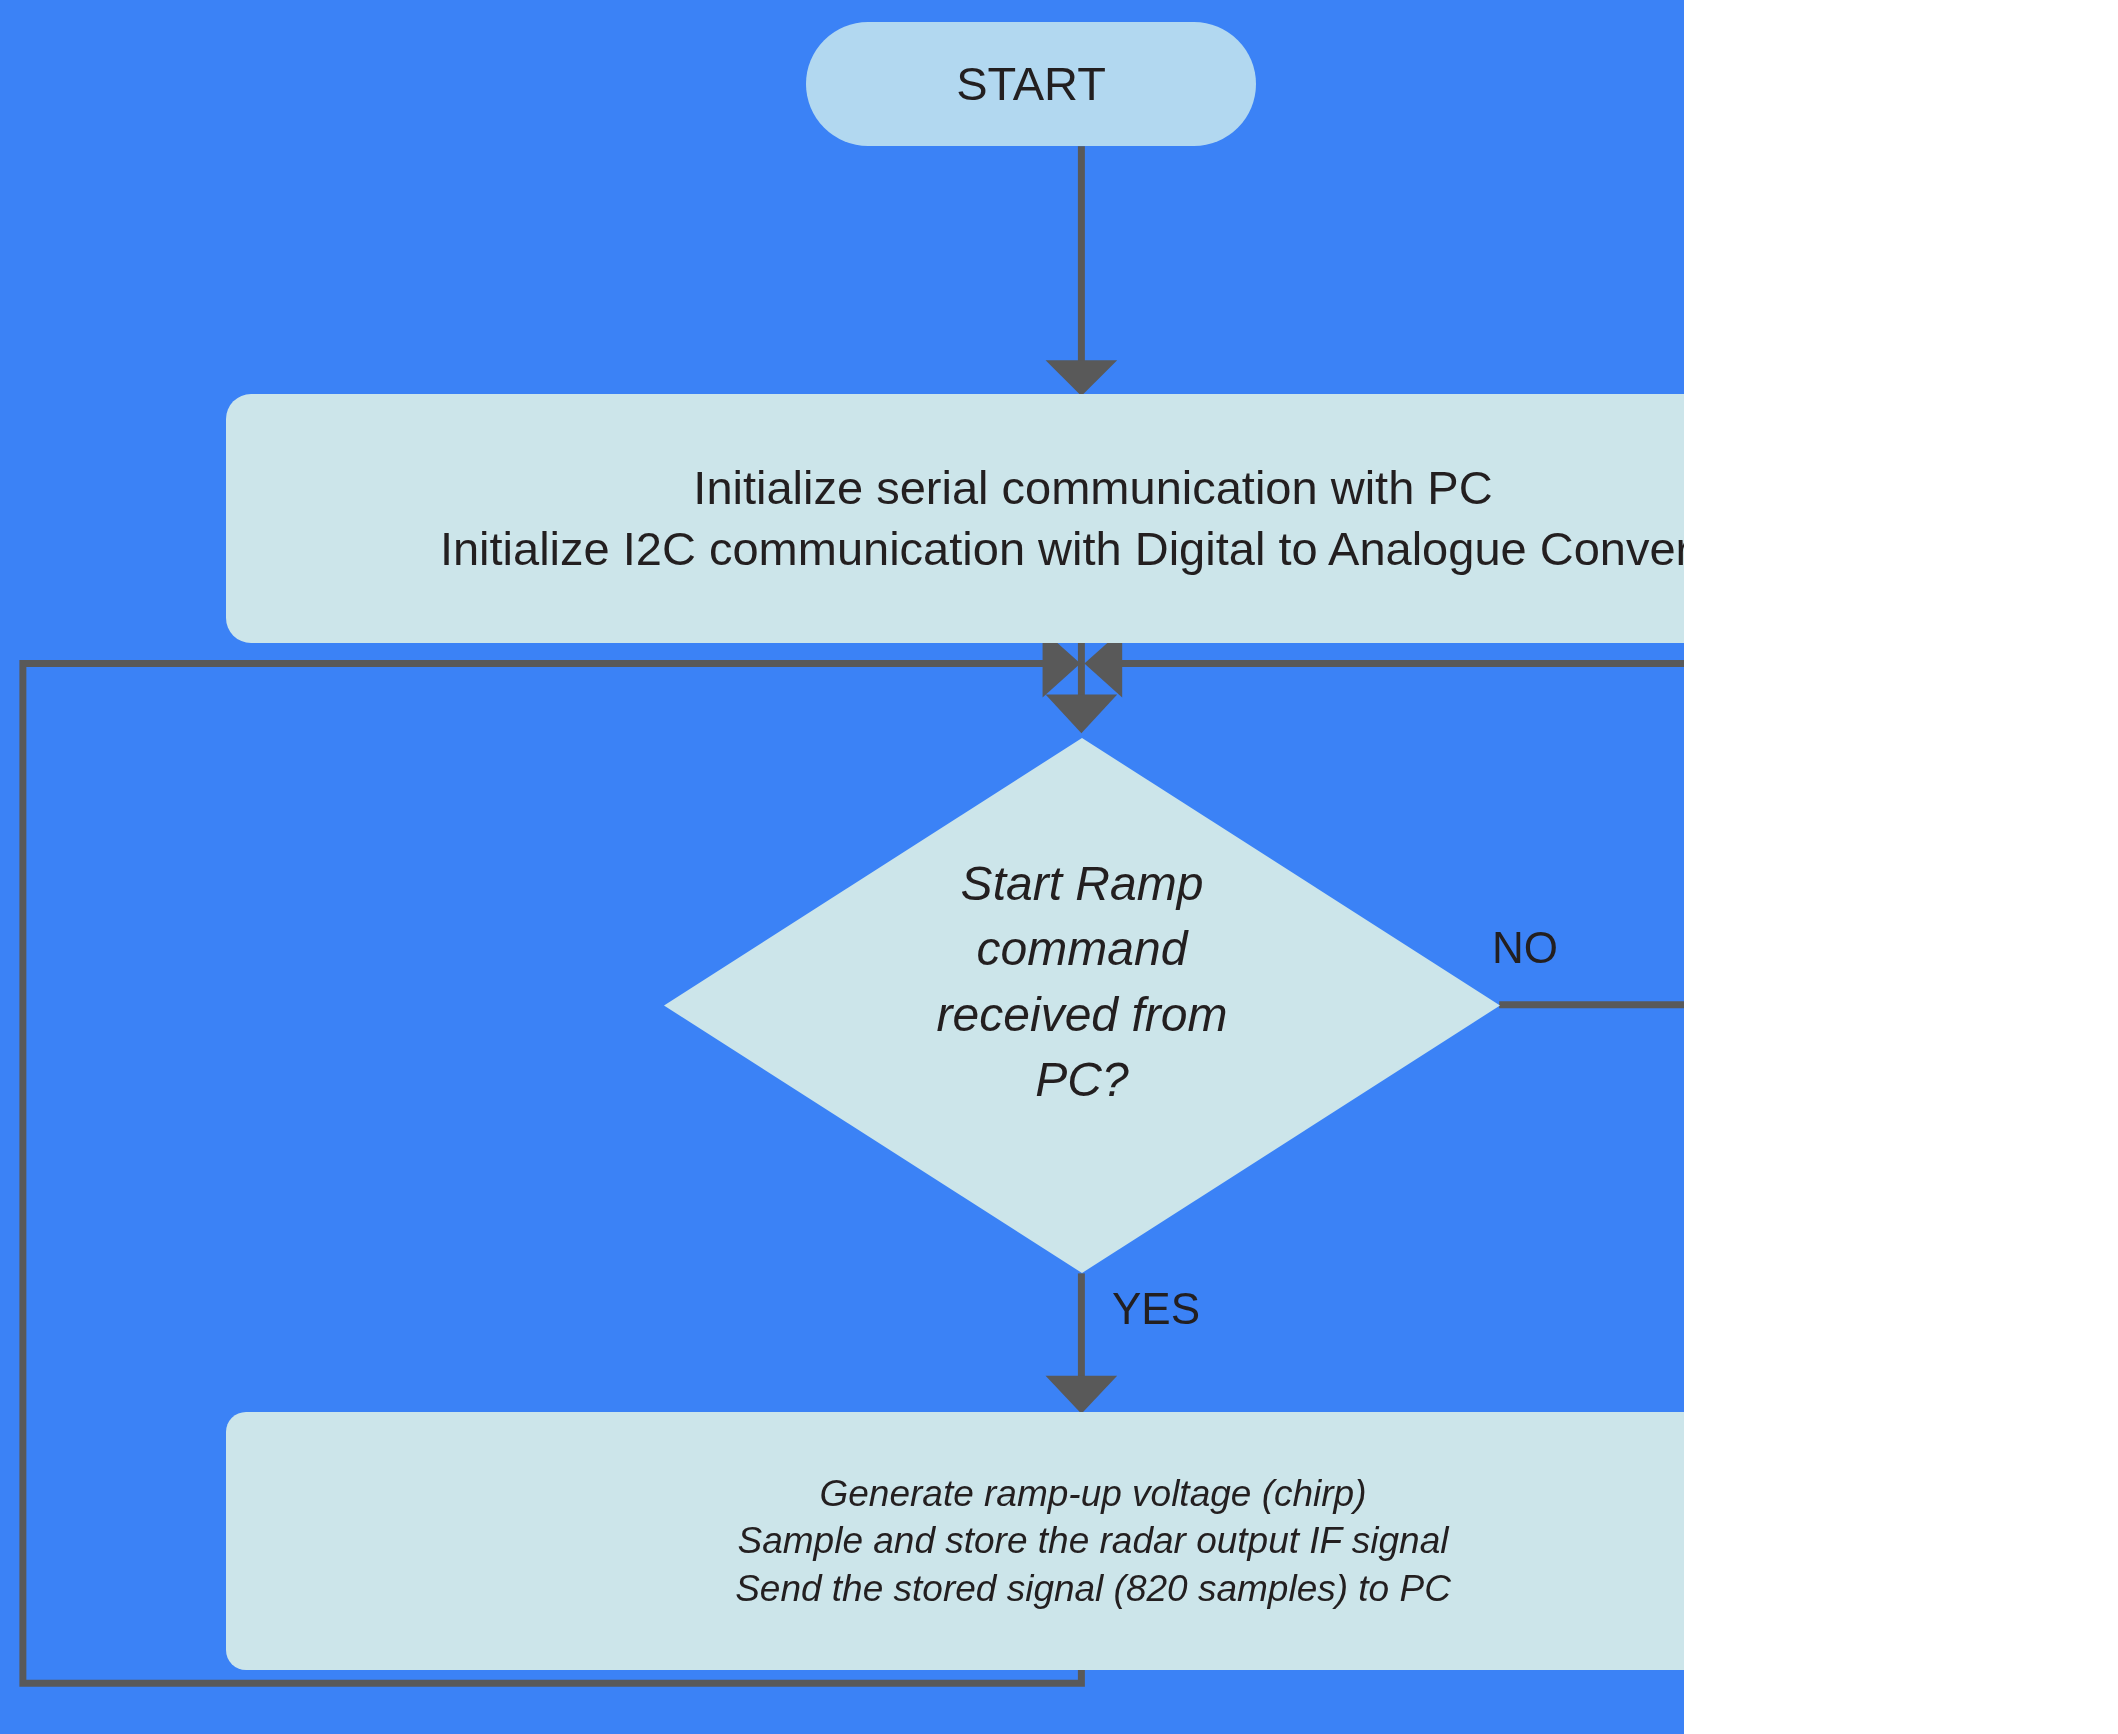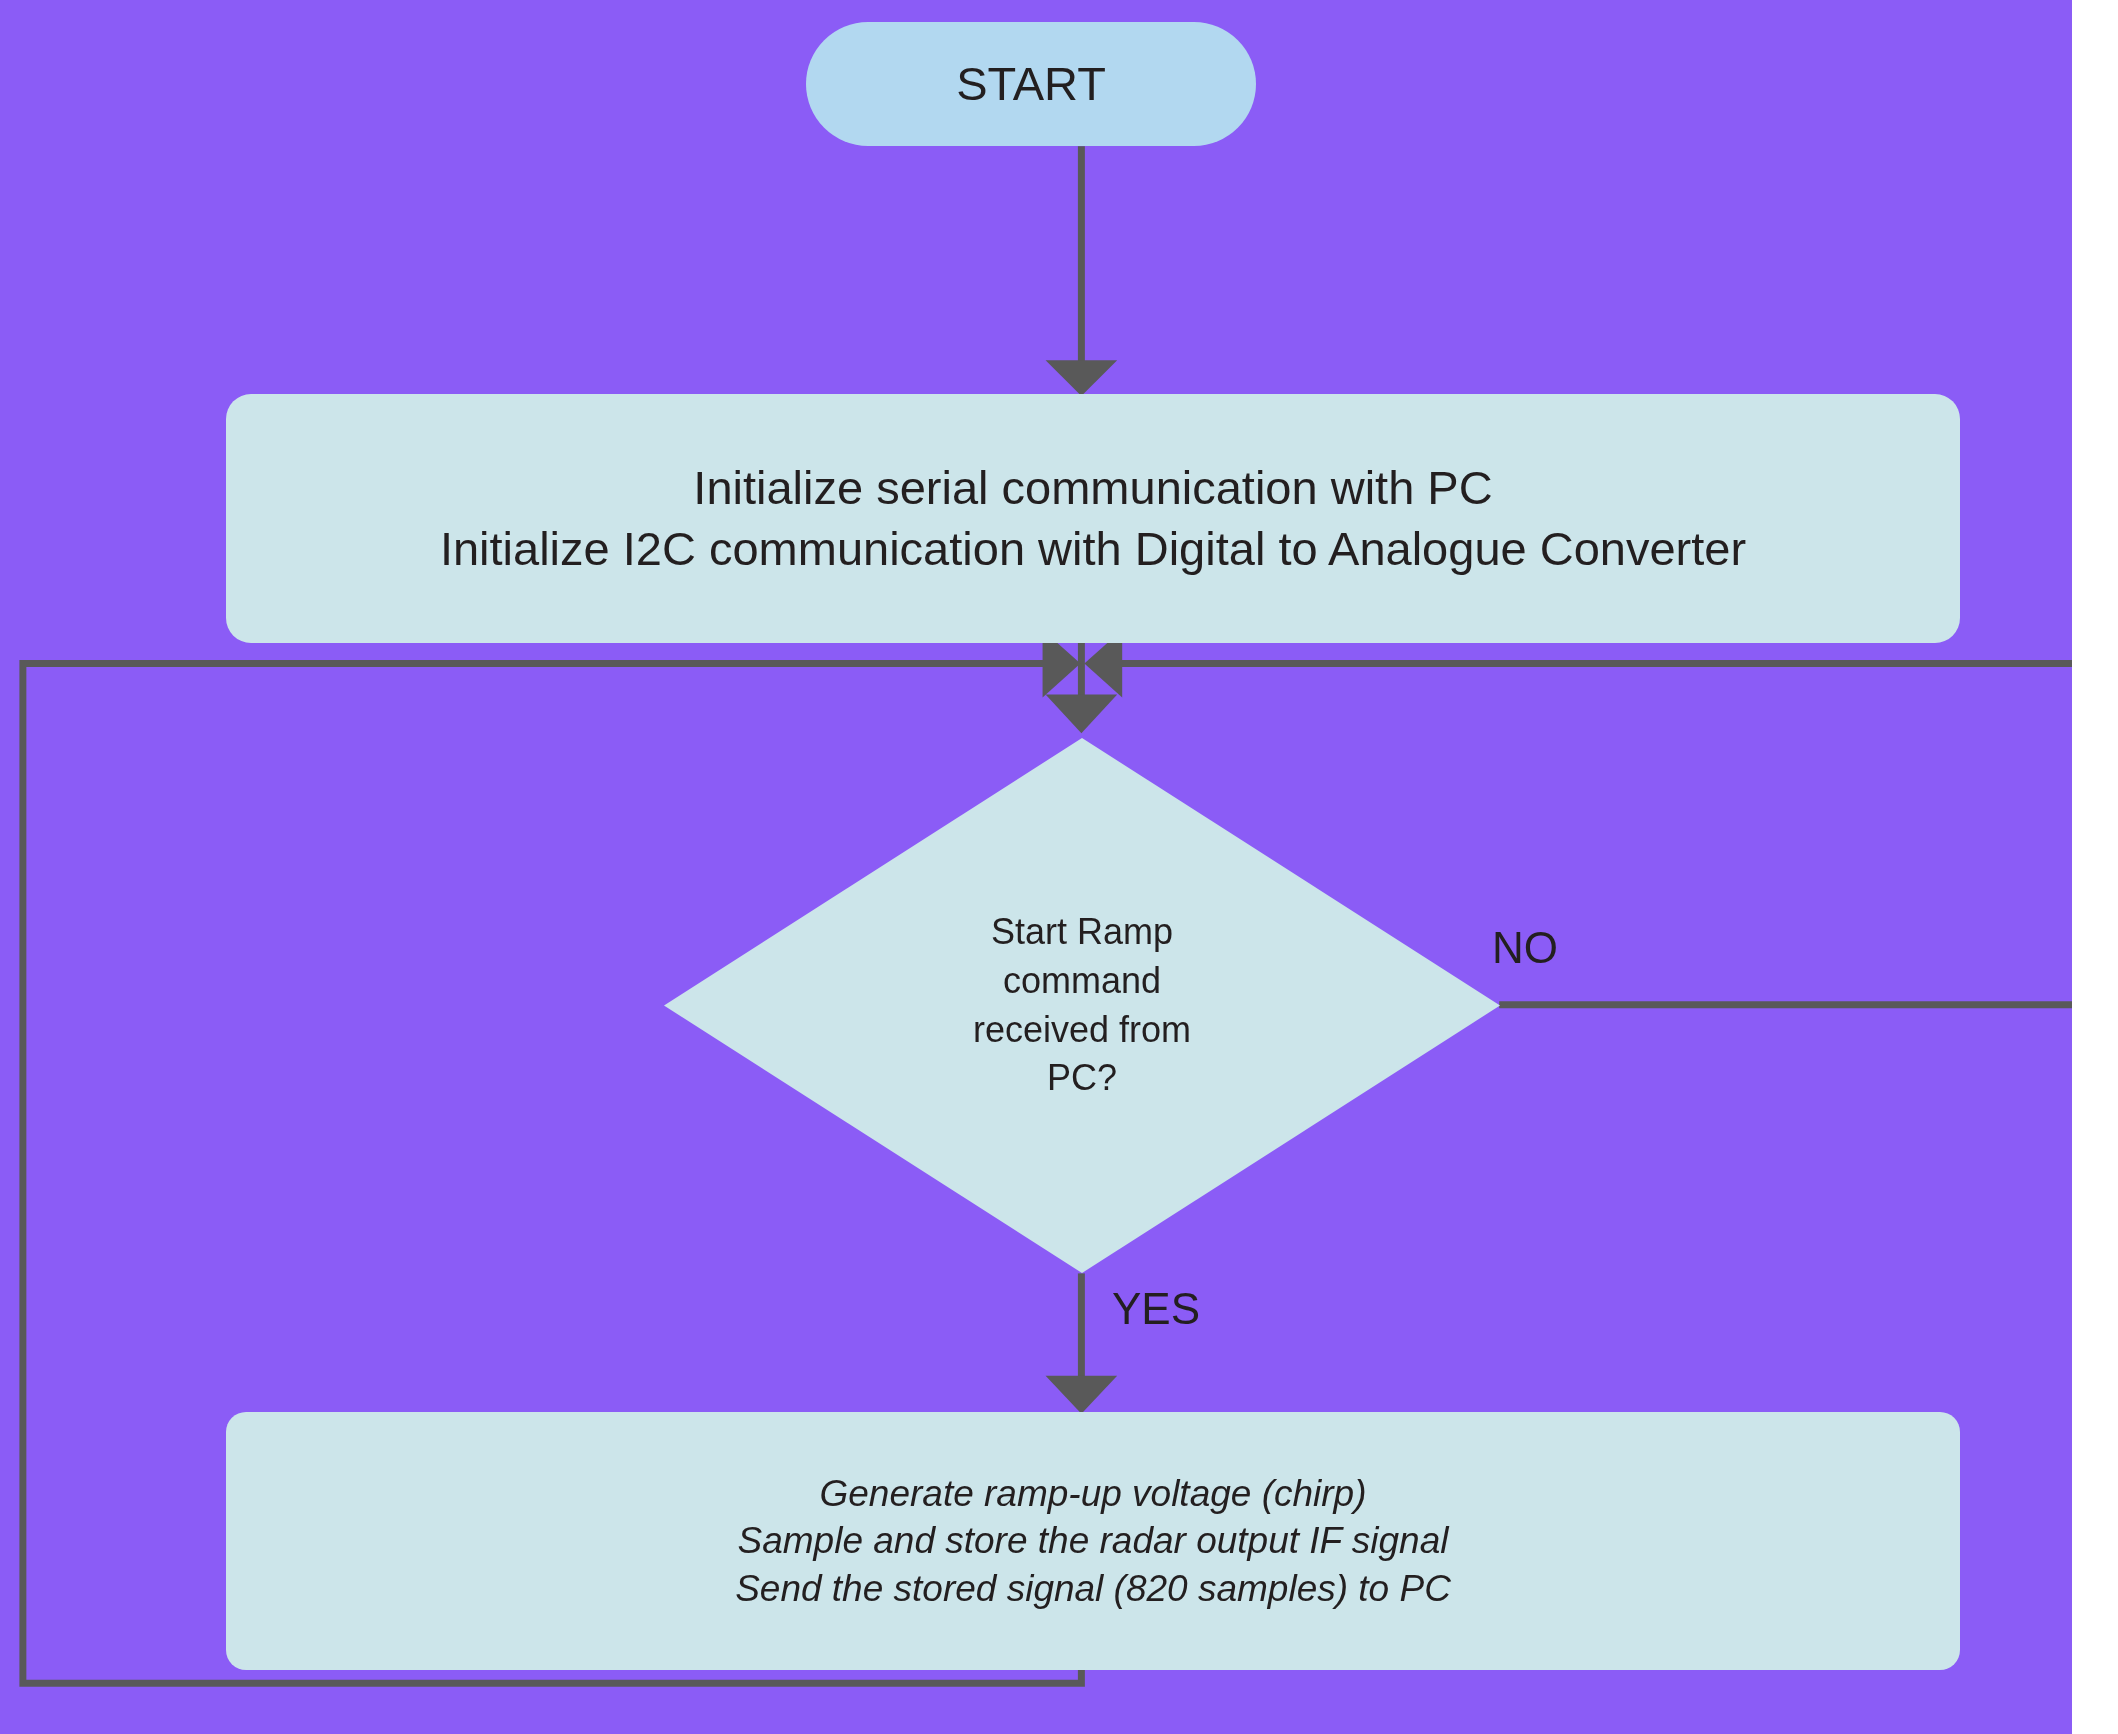--- a/index.html
+++ b/index.html
@@ -5,23 +5,23 @@
   html, body {
     margin: 0;
     padding: 0;
     background: #ffffff;
   }
   body {
     font-family: "Liberation Sans", sans-serif;
   }
   #flowchart-root {
     position: relative;
-    width: 2072px;
+    width: 1684px;
     height: 1734px;
-    background: #8b5cf6;
+    background: #3b82f6;
     overflow: hidden;
   }
   #flow-svg {
     position: absolute;
     left: 0;
     top: 0;
     width: 2118px;
     height: 1734px;
   }
   .node {
@@ -59,27 +59,28 @@
     top: 1412px;
     width: 1734px;
     height: 258px;
     background: #cce5ea;
     border-radius: 20px;
     font-size: 37px;
     font-style: italic;
   }
   .node-decision {
     left: 664px;
-    top: 740px;
+    top: 716px;
     width: 836px;
     height: 535px;
     background: transparent;
-    font-size: 36px;
+    font-size: 48px;
     z-index: 3;
     pointer-events: none;
+    font-style: italic;
   }
   .node-decision .decision-text {
     position: relative;
     z-index: 4;
     line-height: 1.36;
     transform: translateY(-2px);
   }
   .decision-shape {
     position: absolute;
     left: 664px;

